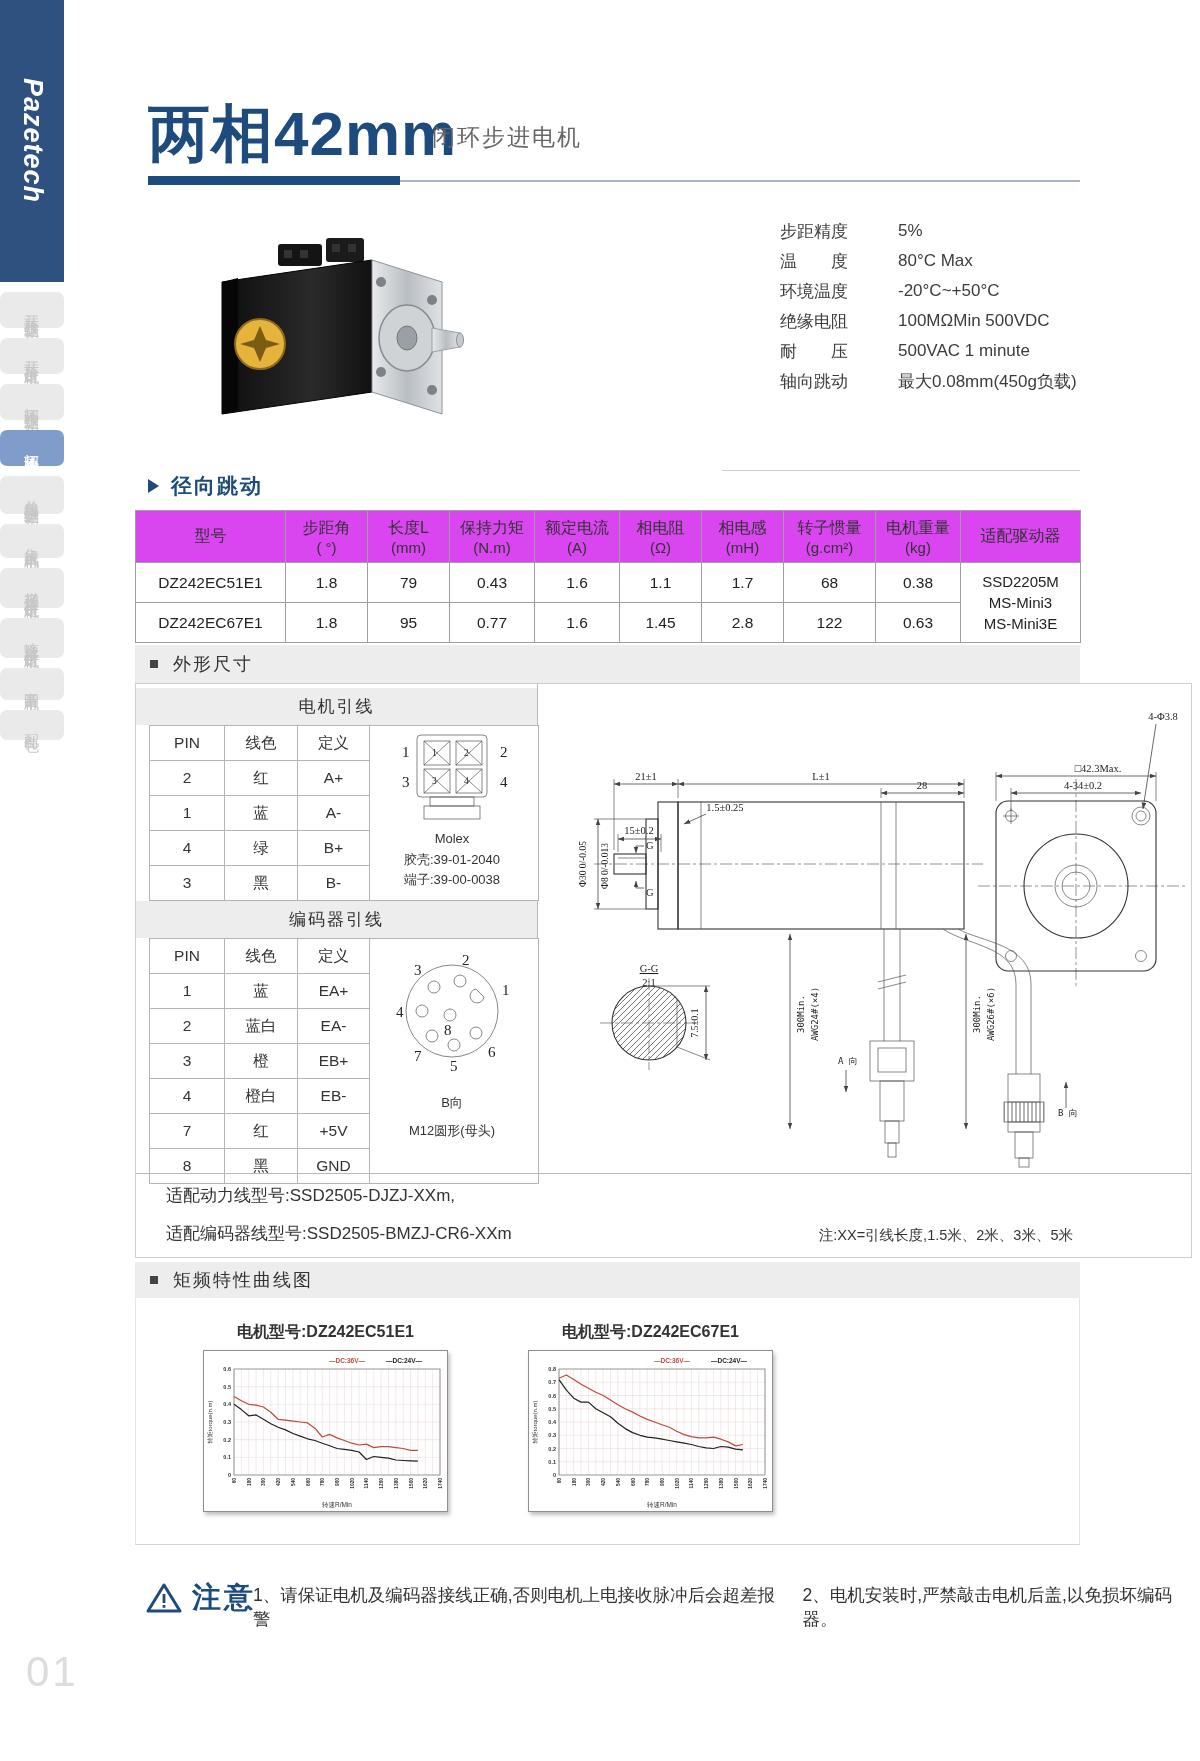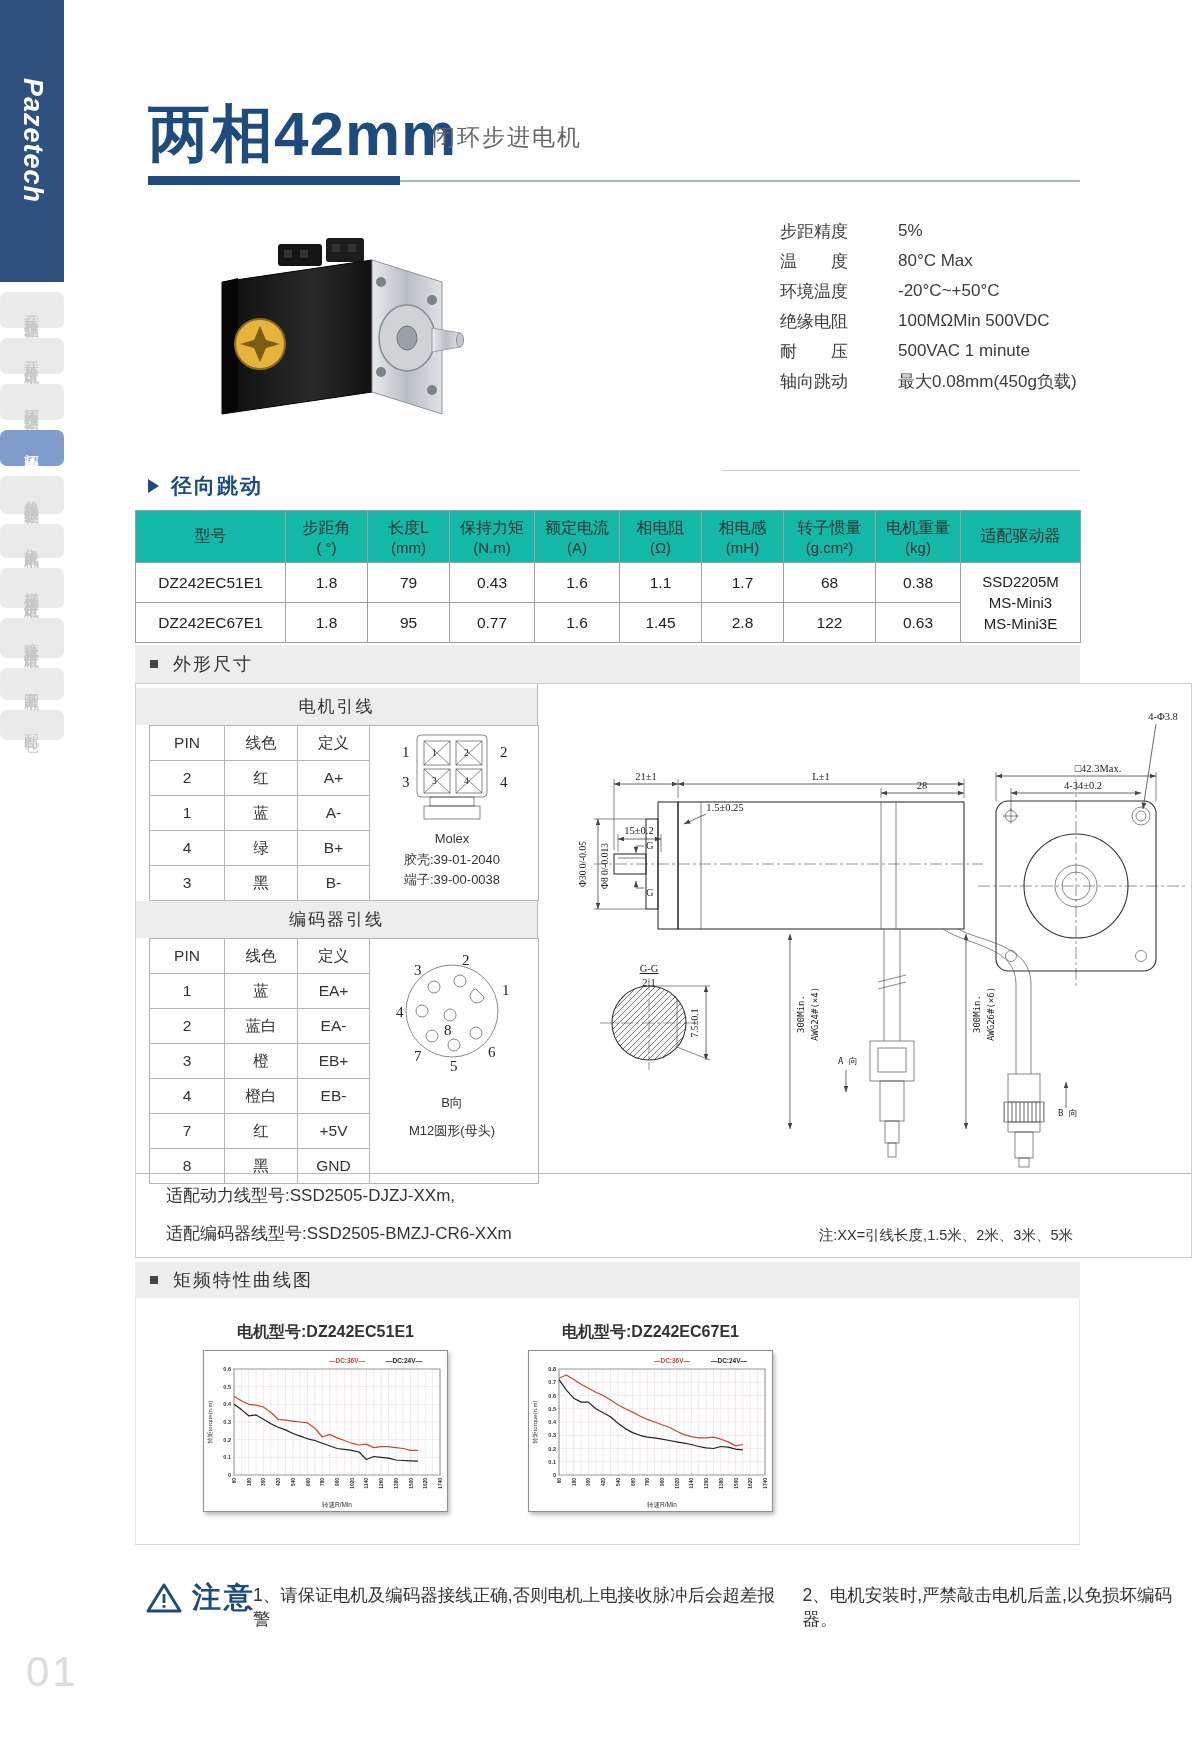--- a/index.html
+++ b/index.html
@@ -29,21 +29,21 @@
   .spec-label { width:118px; font-size:17px; color:#3c3c3c; }
   .spec-value { font-size:17px; color:#3c3c3c; }
   .spec-divider { position:absolute; left:722px; top:470px; width:358px; height:1px; background:#cfcfcf; }
 
   
   .tech-header { position:absolute; left:148px; top:472px; display:flex; align-items:center; }
   .tri { width:0; height:0; border-left:11px solid #1d4b7d; border-top:7px solid transparent; border-bottom:7px solid transparent; margin-right:12px; }
   .tech-title { font-size:21px; font-weight:bold; color:#1d4b7d; letter-spacing:2px; }
   .tech-table { position:absolute; left:135px; top:510px; border-collapse:collapse; table-layout:fixed; width:945px; }
   .tech-table th, .tech-table td { border:1px solid #9e9e9e; text-align:center; vertical-align:middle; }
-  .tech-table thead th { background:#14b8a6; font-weight:normal; height:52px; font-size:16px; color:#333; }
+  .tech-table thead th { background:#d946ef; font-weight:normal; height:52px; font-size:16px; color:#333; }
   .tech-table thead .unit { font-size:15px; color:#333; }
   .tech-table tbody td { height:40px; font-size:15.5px; color:#222; background:#fff; }
   .tech-table .driver div { line-height:21px; font-size:15px; }
 
   
   .band { position:absolute; background:#ededed; display:flex; align-items:center; }
   .band .sq { width:8px; height:8px; background:#444; margin:0 15px; }
   .band .band-label { font-size:18px; color:#333; letter-spacing:2px; }
 
   

